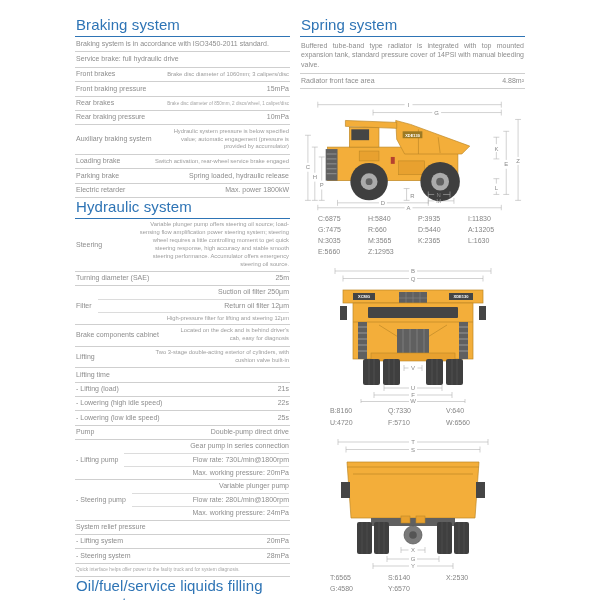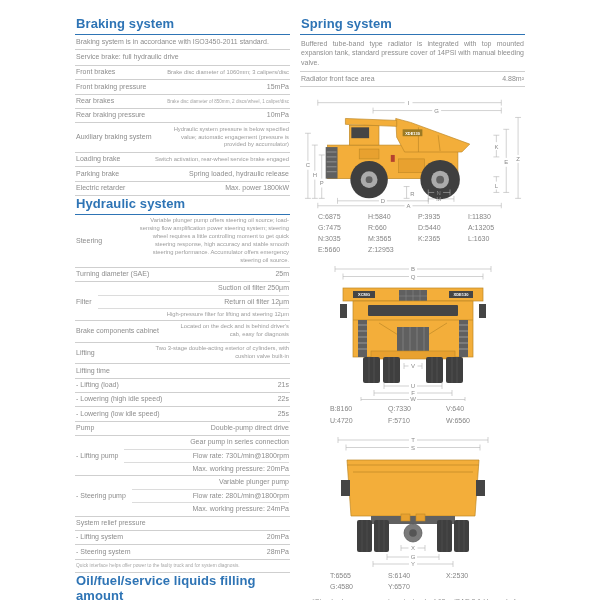--- a/index.html
+++ b/index.html
@@ -2,21 +2,21 @@
 <html><head>
 <meta charset="utf-8">
 <style>
   html,body{margin:0;padding:0;background:#ffffff;}
   body{width:600px;height:600px;font-family:"Liberation Sans",sans-serif;color:#8d8d8d;overflow:hidden;}
   .page{display:flex;gap:10px;padding:16px 75px 0;box-sizing:border-box;}
   .col-l{width:215px;flex:0 0 215px;}
   .col-r{width:225px;flex:0 0 225px;}
   section{margin:0;}
   .sec-gap{}
-  h2{font-size:13px;font-weight:bold;color:#2e74b5;margin:0;padding:0 0 3px 1px;border-bottom:1.6px solid #2e74b5;letter-spacing:.1px;}
+  h2{font-size:15px;font-weight:normal;color:#2e74b5;margin:0;padding:0 0 3px 1px;border-bottom:1.6px solid #2e74b5;letter-spacing:.1px;}
   .full{border-bottom:1px solid #cfcfcf;padding:3px 1px;font-size:7px;line-height:1.2;color:#8d8d8d;}
   .row{display:flex;justify-content:space-between;align-items:center;gap:6px;border-bottom:1px solid #cfcfcf;padding:2.5px 1px;font-size:7px;line-height:1.2;}
   .lab{white-space:nowrap;color:#8d8d8d;}
   .val{text-align:right;color:#8d8d8d;}
   .val.sm{font-size:5.8px;color:#9c9c9c;}
   .val.xs{font-size:4.6px;color:#a6a6a6;}
   .val.wrap{max-width:150px;line-height:1.35;white-space:normal;}
   .grp{display:flex;align-items:center;gap:6px;border-bottom:1px solid #cfcfcf;padding:0 1px;}
   .grp .lab{flex:0 0 auto;font-size:7px;}
   .grp .vals{flex:1;min-width:0;}

